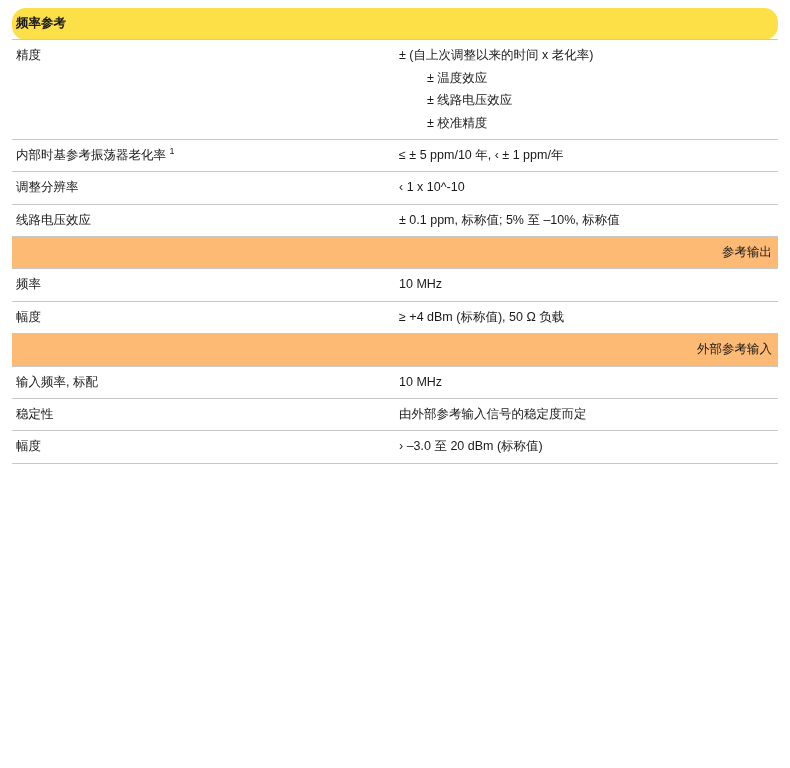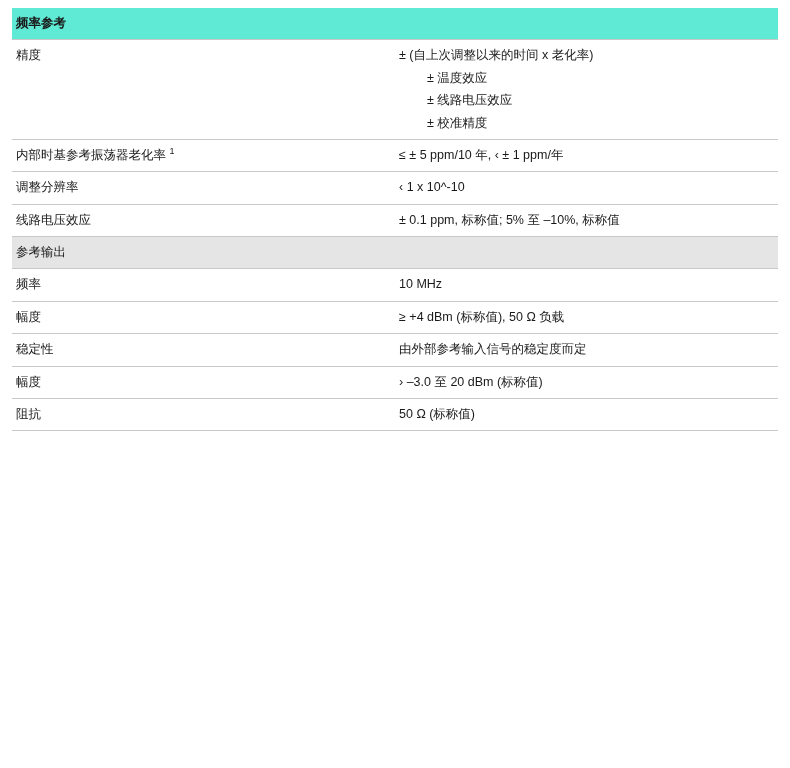--- a/index.html
+++ b/index.html
@@ -25,31 +25,33 @@
     table-layout: fixed;
     font-size: 12.5px;
   }
   table.spec-table td {
     border-top: 1px solid #c8c8c8;
     padding: 6px 6px 6px 4px;
     vertical-align: top;
     line-height: 1.55;
   }
   tr.section-head td {
-    background: #5eead4;
+    background: #fde047;
     font-weight: bold;
     border-top: 1px solid #c8c8c8;
     padding: 6px 6px 6px 4px;
+    border-radius: 14px;
   }
   tr.section-head.first td {
     border-top: none;
   }
   tr.subsection td {
-    background: #e5e5e5;
+    background: #fdba74;
     border-top: 1px solid #c8c8c8;
+    text-align: right;
   }
   td.label {
     width: 330px;
   }
   td.value {
     width: 432px;
   }
   .vline {
     display: block;
   }
@@ -107,38 +109,41 @@
           <td class="value">
             <span class="vline">10 MHz</span>
           </td>
         </tr>
         <tr>
           <td class="label"><span>幅度</span></td>
           <td class="value">
             <span class="vline">≥ +4 dBm (标称值), 50 Ω 负载</span>
           </td>
         </tr>
+        <tr class="subsection">
+          <td colspan="2">外部参考输入</td>
+        </tr>
+        <tr>
+          <td class="label"><span>输入频率, 标配</span></td>
+          <td class="value">
+            <span class="vline">10 MHz</span>
+          </td>
+        </tr>
         <tr>
           <td class="label"><span>稳定性</span></td>
           <td class="value">
             <span class="vline">由外部参考输入信号的稳定度而定</span>
           </td>
         </tr>
         <tr>
           <td class="label"><span>幅度</span></td>
           <td class="value">
             <span class="vline">› –3.0 至 20 dBm (标称值)</span>
           </td>
         </tr>
         <tr>
-          <td class="label"><span>阻抗</span></td>
-          <td class="value">
-            <span class="vline">50 Ω (标称值)</span>
-          </td>
-        </tr>
-        <tr>
           <td class="label"></td>
           <td class="value"></td>
         </tr>
       </tbody>
   </table>
 
 </div>
 
 </body></html>

